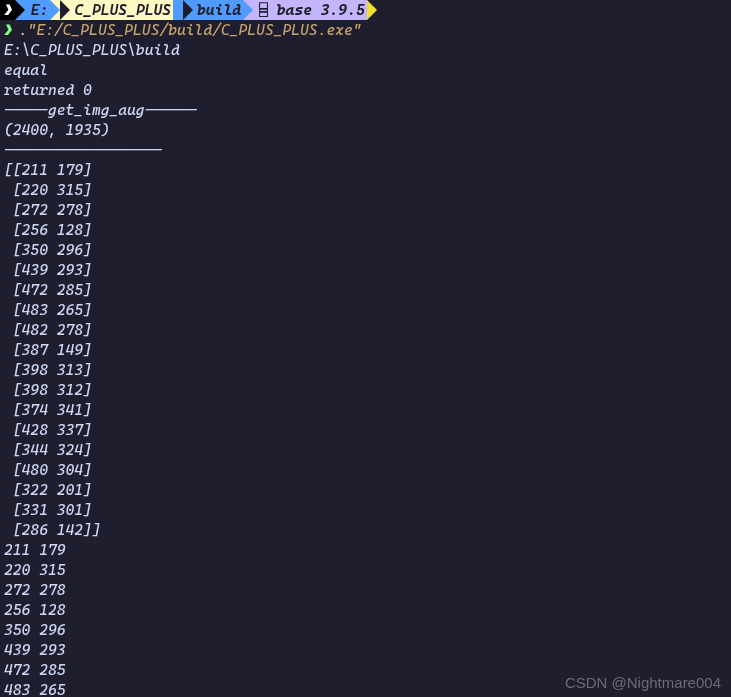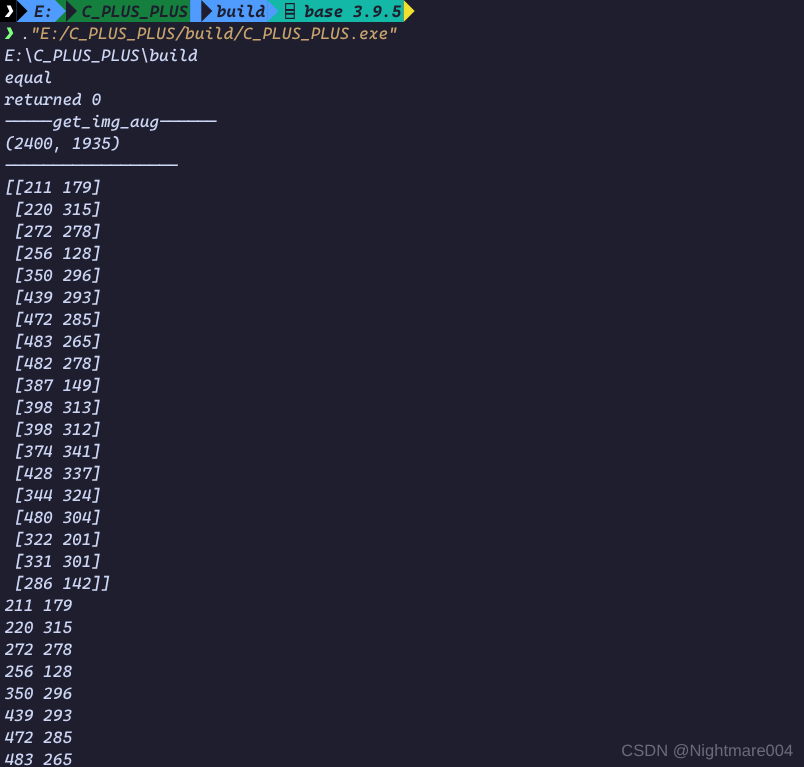--- a/index.html
+++ b/index.html
@@ -27,25 +27,25 @@
     border-top:10px solid transparent;
     border-bottom:10px solid transparent;
     z-index:2;
   }
   .seg0 { background:#000000; color:#ffffff; padding-left:4px; }
   .seg0 .arrow { border-left:10px solid #000000; }
   .seg1 { background:#d8d8d8; color:#1e1e2e; padding-left:16px; }
   .seg1 .arrow { border-left:10px solid #d8d8d8; }
   .seg2 { background:#4f9cfe; color:#1e1e2e; padding-left:16px; }
   .seg2 .arrow { border-left:10px solid #4f9cfe; }
-  .seg3 { background:#15803d; color:#1e1e2e; padding-left:16px; }
+  .seg3 { background:#fef9c3; color:#1e1e2e; padding-left:16px; }
   .seg3 .arrow { border-left:10px solid #4f9cfe; }
   .seg4 { background:#4f9cfe; color:#1e1e2e; padding-left:16px;justify-content:flex-end; }
   .seg4 .arrow { border-left:10px solid #4f9cfe; }
-  .seg5 { background:#14b8a6; color:#1e1e2e; padding-left:16px; }
+  .seg5 { background:#c4b5fd; color:#1e1e2e; padding-left:16px; }
   .seg5 .arrow { border-left:10px solid #f0e130; }
   .innerarrow {
     width:0;height:0;
     border-top:10px solid transparent;
     border-bottom:10px solid transparent;
     border-left:10px solid #1e1e2e;
     margin-right:4px; margin-left:-6px;
   }
   .prompt-line { display:flex; }
   .prompt-caret { color:#7fff7f; padding:0 6px 0 4px; font-weight:bold; }

